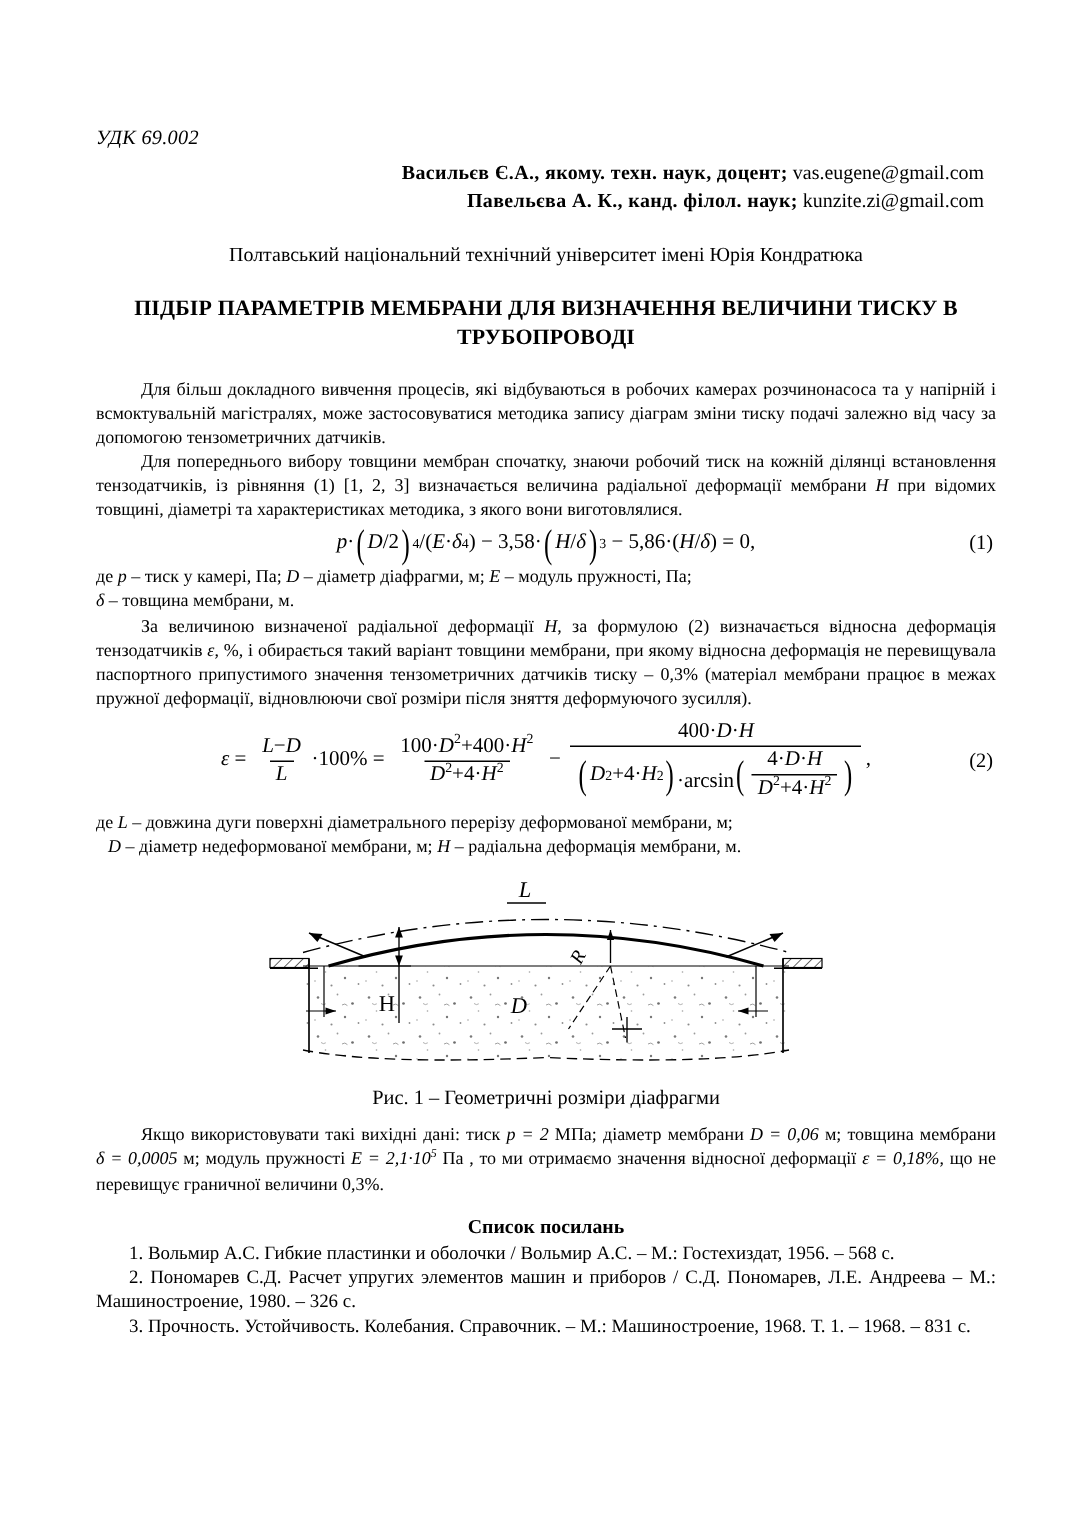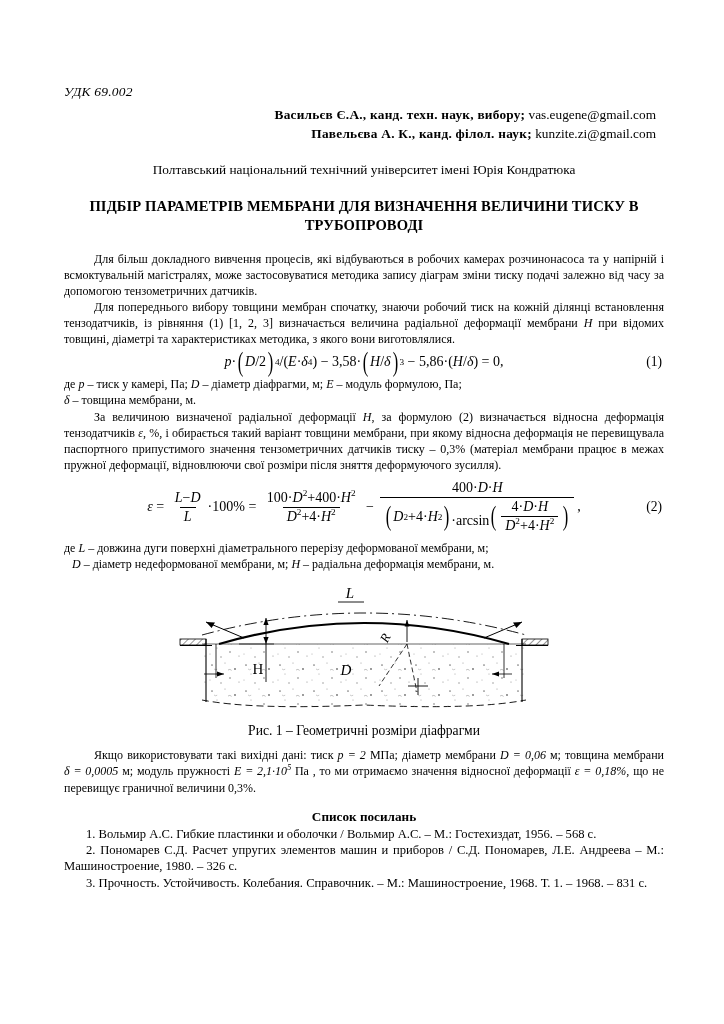--- a/index.html
+++ b/index.html
@@ -144,21 +144,21 @@
 </style>
 </head>
 <body>
 
 <div class="page">
   <div class="content">
 
     <div class="udk">УДК 69.002</div>
 
     <div class="author-line">
-      <span class="nm">Васильєв Є.А., канд. техн. наук, вибору;</span>
+      <span class="nm">Васильєв Є.А., якому. техн. наук, доцент;</span>
       <span>vas.eugene@gmail.com</span>
     </div>
     <div class="author-line">
       <span class="nm">Павельєва А. К., канд. філол. наук;</span>
       <span>kunzite.zi@gmail.com</span>
     </div>
     <div class="affil">Полтавський національний технічний університет імені Юрія Кондратюка</div>
 
     <div class="title">ПІДБІР ПАРАМЕТРІВ МЕМБРАНИ ДЛЯ ВИЗНАЧЕННЯ ВЕЛИЧИНИ ТИСКУ В ТРУБОПРОВОДІ</div>
 
@@ -183,21 +183,21 @@
               <span>/</span>
               <span class="mth">δ</span>
               <span class="paren-big">)</span>
             </span><sup>3</sup>&nbsp;−&nbsp;<span>5,86</span><span>·</span><span>(</span><span class="mth">H</span><span>/</span><span class="mth">δ</span><span>)</span>&nbsp;<span>= 0,</span>
         </span>
       </div>
       <span class="eq-num">(1)</span>
     </div>
 
     <p class="body noind">
-      <span>де </span><span class="mth">p</span><span> – тиск у камері, Па;  </span><span class="mth">D</span><span> – діаметр діафрагми, м;  </span><span class="mth">E</span><span> – модуль формулою, Па;</span>
+      <span>де </span><span class="mth">p</span><span> – тиск у камері, Па;  </span><span class="mth">D</span><span> – діаметр діафрагми, м;  </span><span class="mth">E</span><span> – модуль пружності, Па;</span>
     </p>
     <p class="body noind">
       <span class="mth">δ</span><span> – товщина мембрани, м.</span>
     </p>
 
     <p class="body">
       <span>За величиною визначеної радіальної деформації </span><span class="mth">H</span><span>, за формулою (2) визначається відносна деформація тензодатчиків </span><span class="mth">ε</span><span>, %, і обирається такий варіант товщини мембрани, при якому відносна деформація не перевищувала паспортного припустимого значення тензометричних датчиків тиску – 0,3% (матеріал мембрани працює в межах пружної деформації, відновлюючи свої розміри після зняття деформуючого зусилля).</span>
     </p>
 
     <div class="eq-wrap">

